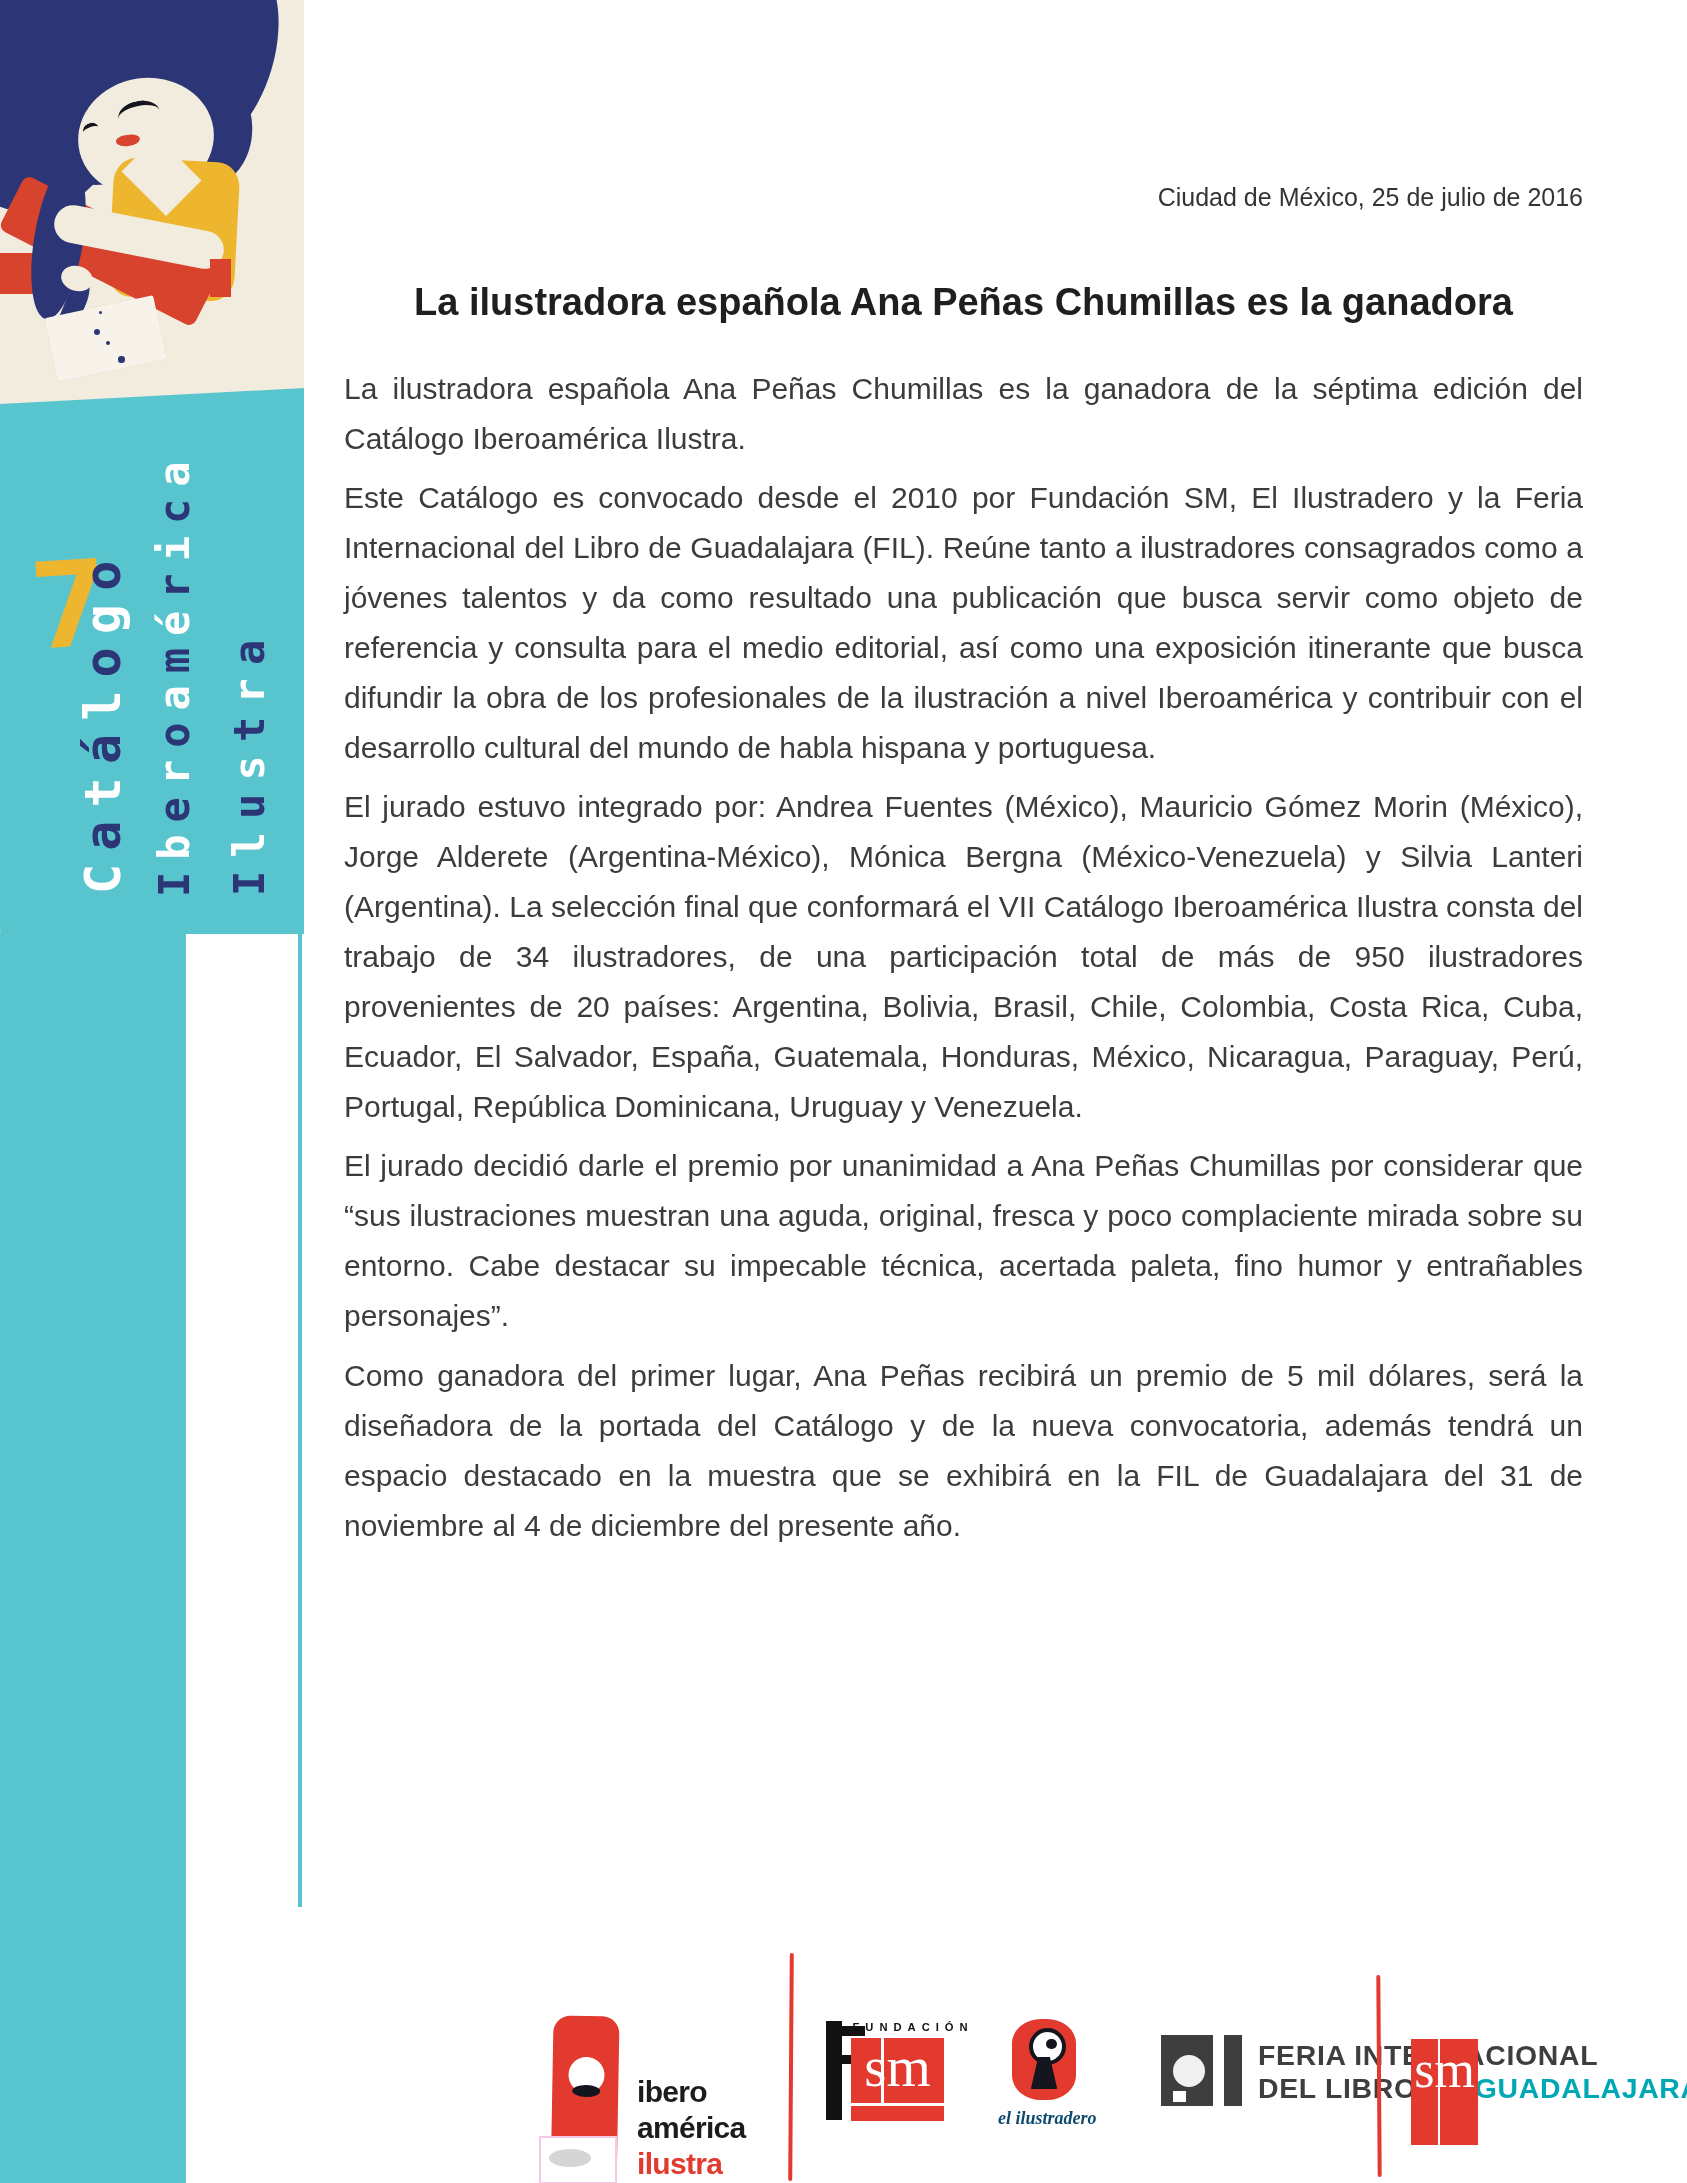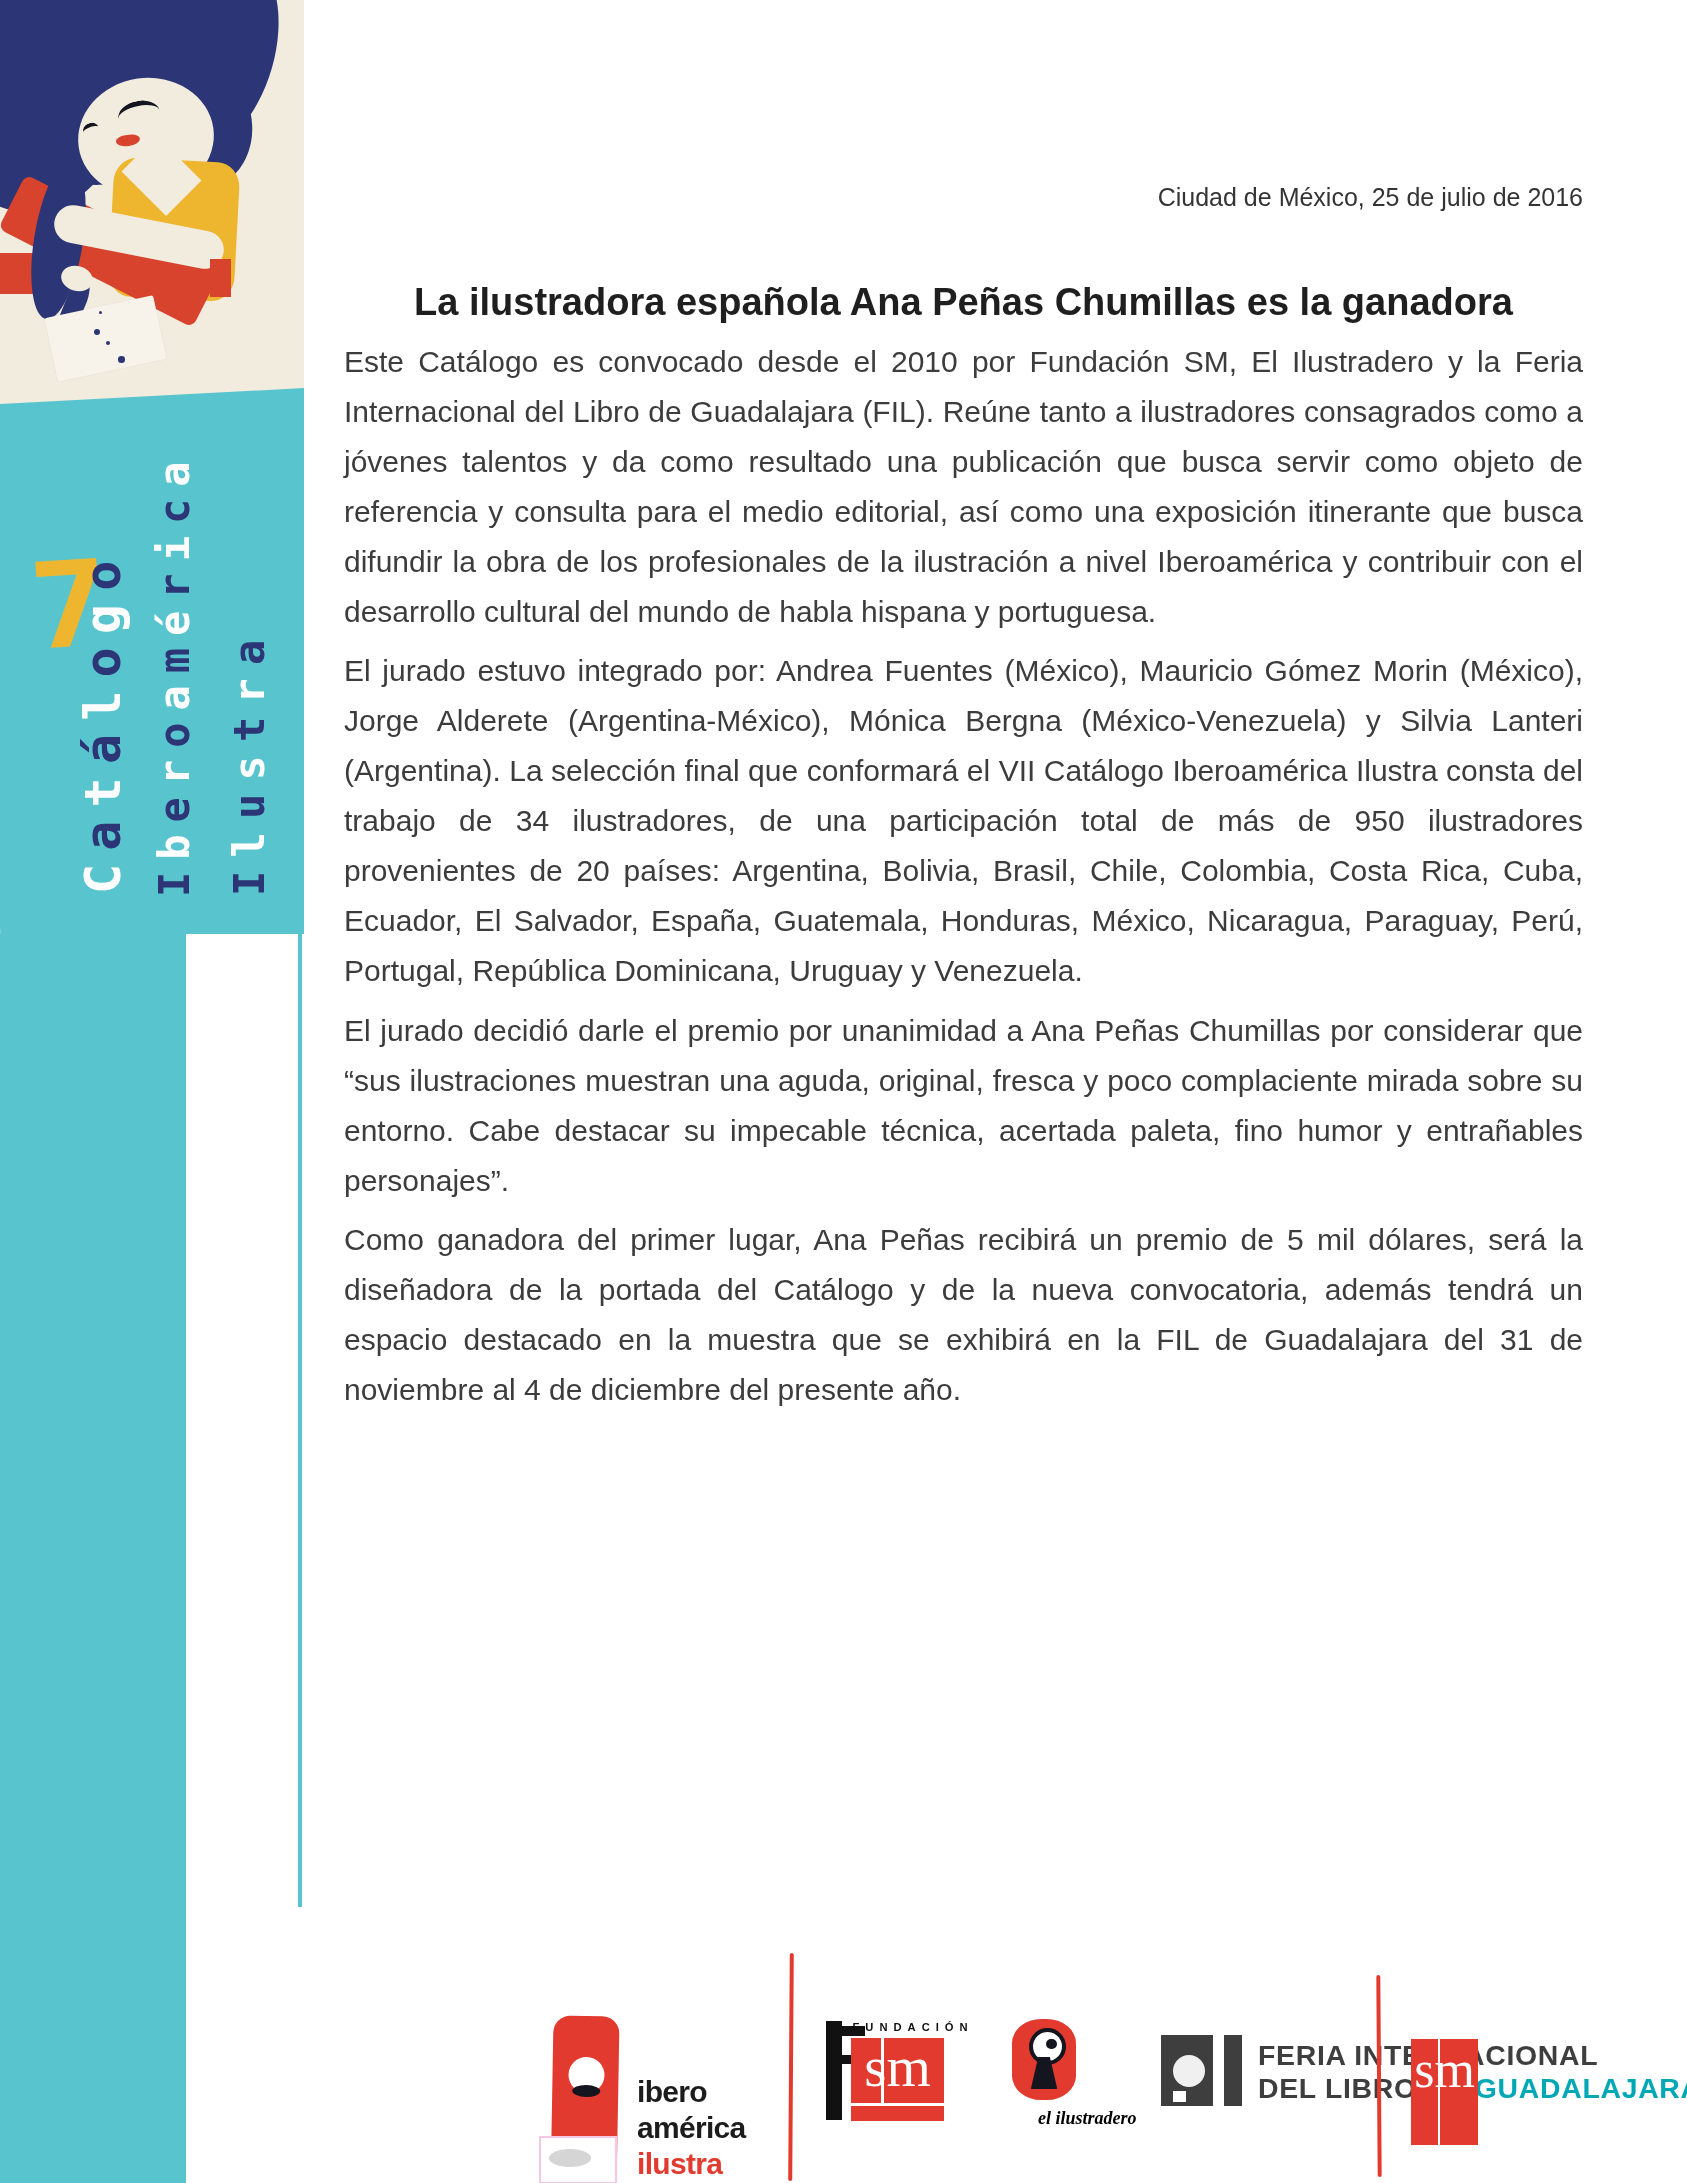--- a/index.html
+++ b/index.html
@@ -119,21 +119,21 @@
   .fsm-red::after{content:"";position:absolute;left:30px;top:0;width:2.6px;height:100%;background:#ffffff;}
   .fsm-sm{position:absolute;left:0;top:-4px;width:100%;text-align:center;font-family:"Liberation Serif", serif;font-size:57px;color:#ffffff;}
   .fsm-red2{position:absolute;left:25px;top:85px;width:93px;height:14.6px;background:var(--logo-red,#e23a2e);}
 
   
   .ilustradero{position:absolute;left:1007px;top:74px;width:79px;height:119px;}
   .keyplaque{position:absolute;left:5.3px;top:0;width:64px;height:81px;background:var(--logo-red,#e23a2e);border-radius:46% 46% 46% 46% / 30% 30% 30% 30%;}
   .keyhole-ring{position:absolute;left:17px;top:9.3px;width:29px;height:29px;border-radius:50%;background:#ffffff;border:4px solid #15151f;}
   .keyhole-pupil{position:absolute;left:13.2px;top:6.6px;width:10.6px;height:10.6px;border-radius:50%;background:#15151f;}
   .keyhole-body{position:absolute;left:18.5px;top:38px;width:26.5px;height:32px;background:#15151f;clip-path:polygon(28% 0,72% 0,100% 100%,0 100%);}
-  .ilustradero-caption{position:absolute;left:-9.3px;top:89px;width:99px;text-align:center;font-family:"Liberation Serif", serif;font-style:italic;font-weight:bold;font-size:18px;color:#000000;margin-left:40px;}
+  .ilustradero-caption{position:absolute;left:-9.3px;top:89px;width:99px;text-align:center;font-family:"Liberation Serif", serif;font-style:italic;font-weight:bold;font-size:18px;color:#0c4a6e;}
 
   
   .fil{position:absolute;left:1161px;top:90px;}
   .fil-mark{position:relative;width:81px;height:71px;background:var(--fil-dark,#3e3e3e);}
   .fil-circle{position:absolute;left:12px;top:20px;width:32px;height:32px;border-radius:50%;background:#f0f0f0;}
   .fil-slot{position:absolute;left:52px;top:0;width:10.6px;height:71px;background:#ffffff;}
   .fil-notch{position:absolute;left:12px;top:56px;width:13.2px;height:10.6px;background:#ffffff;}
   .fil-text{position:absolute;left:97px;top:4px;white-space:nowrap;font-weight:bold;letter-spacing:0.7px;}
   .fil-line1{font-size:28.4px;line-height:33px;color:var(--fil-dark,#3e3e3e);}
   .fil-line2{font-size:28.4px;line-height:33px;color:var(--fil-dark,#3e3e3e);}
@@ -184,20 +184,21 @@
     <div class="teal-column"></div>
     <div class="teal-edge-line"></div>
   </aside>
 
   <main class="main">
     <p class="dateline">Ciudad de México, 25 de julio de 2016</p>
     <h1 class="title">
       <span>La ilustradora española Ana Peñas Chumillas es la ganadora</span><br>
     </h1>
 
+    <p class="body-p first">La ilustradora española Ana Peñas Chumillas es la ganadora de la séptima edición del Catálogo Iberoamérica Ilustra.</p>
     <p class="body-p">Este Catálogo es convocado desde el 2010 por Fundación SM, El Ilustradero y la Feria Internacional del Libro de Guadalajara (FIL). Reúne tanto a ilustradores consagrados como a jóvenes talentos y da como resultado una publicación que busca servir como objeto de referencia y consulta para el medio editorial, así como una exposición itinerante que busca difundir la obra de los profesionales de la ilustración a nivel Iberoamérica y contribuir con el desarrollo cultural del mundo de habla hispana y portuguesa.</p>
     <p class="body-p">El jurado estuvo integrado por: Andrea Fuentes (México), Mauricio Gómez Morin (México), Jorge Alderete (Argentina-México), Mónica Bergna (México-Venezuela) y Silvia Lanteri (Argentina). La selección final que conformará el VII Catálogo Iberoamérica Ilustra consta del trabajo de 34 ilustradores, de una participación total de más de 950 ilustradores provenientes de 20 países: Argentina, Bolivia, Brasil, Chile, Colombia, Costa Rica, Cuba, Ecuador, El Salvador, España, Guatemala, Honduras, México, Nicaragua, Paraguay, Perú, Portugal, República Dominicana, Uruguay y Venezuela.</p>
     <p class="body-p">El jurado decidió darle el premio por unanimidad a Ana Peñas Chumillas por considerar que “sus ilustraciones muestran una aguda, original, fresca y poco complaciente mirada sobre su entorno. Cabe destacar su impecable técnica, acertada paleta, fino humor y entrañables personajes”.</p>
     <p class="body-p">Como ganadora del primer lugar, Ana Peñas recibirá un premio de 5 mil dólares, será la diseñadora de la portada del Catálogo y de la nueva convocatoria, además tendrá un espacio destacado en la muestra que se exhibirá en la FIL de Guadalajara del 31 de noviembre al 4 de diciembre del presente año.</p>
   </main>
 
   <footer class="footer">
 
     <div class="ibero">
       <div class="ibero-bar">

